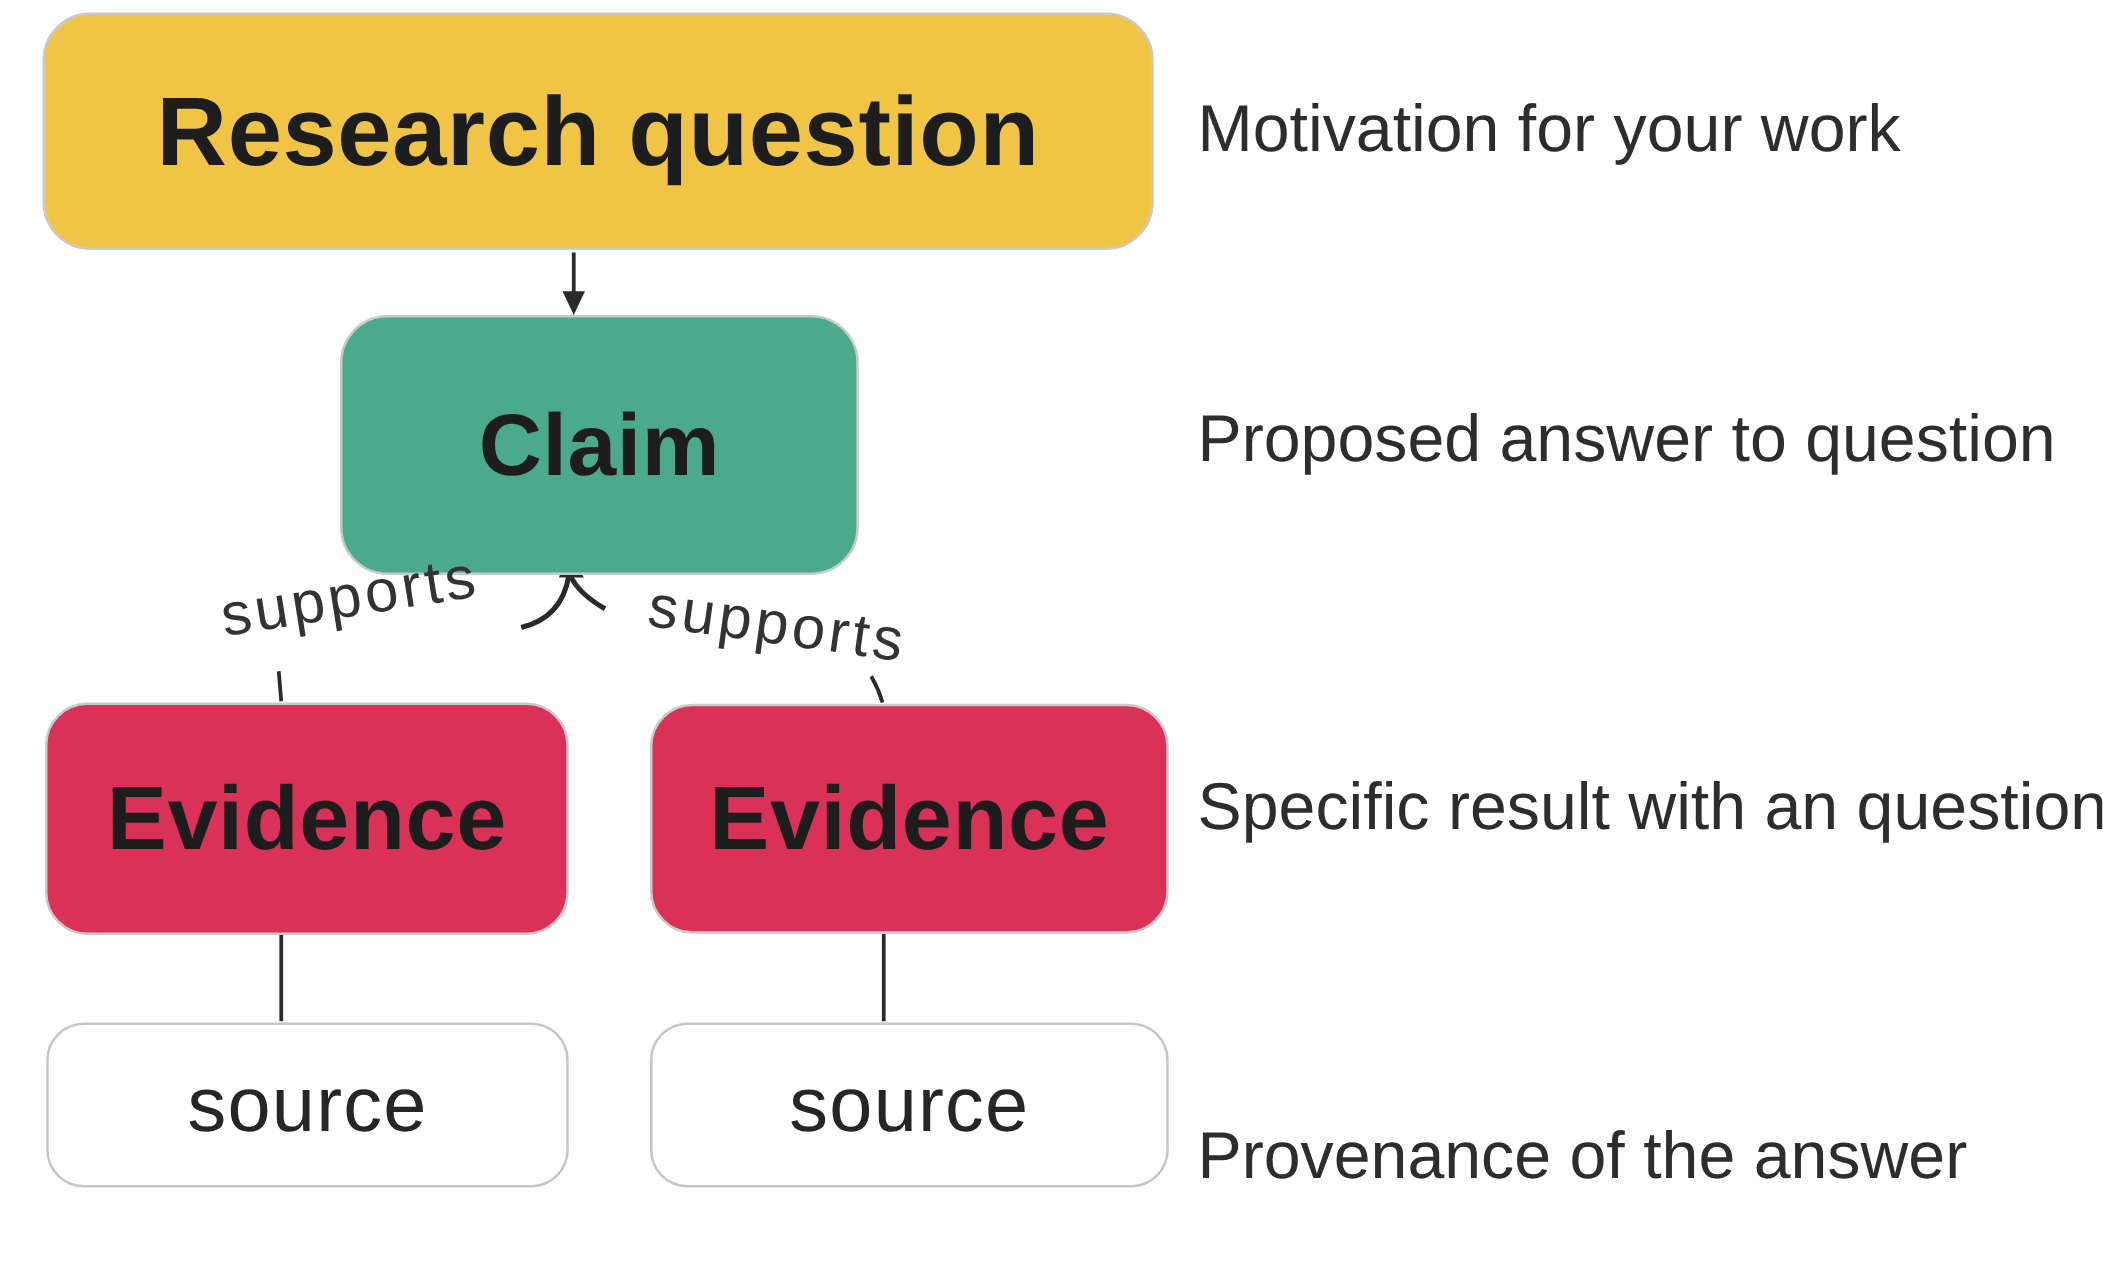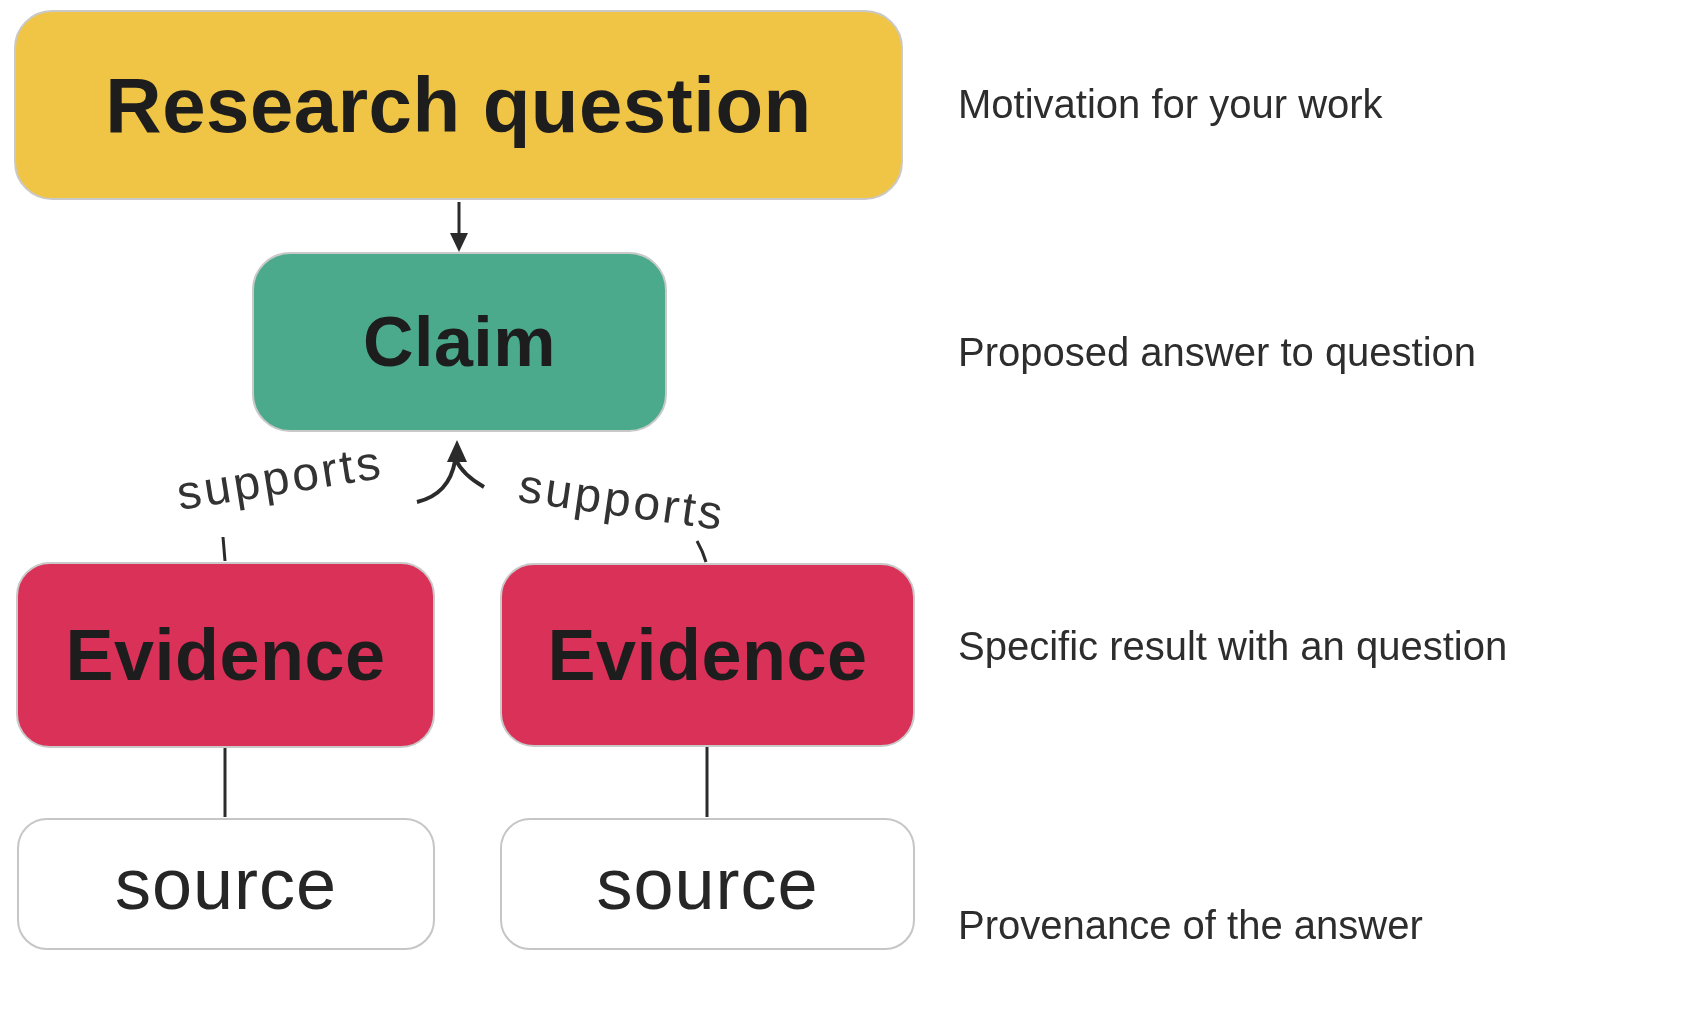--- a/index.html
+++ b/index.html
@@ -30,71 +30,72 @@
     position: absolute;
     display: flex;
     align-items: center;
     justify-content: center;
     box-sizing: border-box;
     font-weight: bold;
     color: var(--text_dark);
     border: 2px solid var(--border_light);
     text-align: center;
     letter-spacing: 0.5px;
+    margin-left: 20px;
   }
   .node-research {
     left: 14px; top: 10px; width: 889px; height: 190px;
     border-radius: 38px;
     background: var(--yellow);
     font-size: 78px;
   }
   .node-claim {
-    left: 252px; top: 252px; width: 415px; height: 180px;
+    left: 252px; top: 252px; width: 415px; height: 208px;
     border-radius: 38px;
     background: var(--green);
     font-size: 70px;
   }
   .node-evidence-left {
     left: 16px; top: 562px; width: 419px; height: 186px;
     border-radius: 34px;
     background: var(--pink);
     font-size: 72px;
   }
   .node-evidence-right {
     left: 500px; top: 563px; width: 415px; height: 184px;
     border-radius: 34px;
     background: var(--pink);
     font-size: 72px;
   }
   .node-source {
     background: #ffffff;
     font-weight: normal;
     color: #262626;
-    font-size: 72px;
+    font-size: 62px;
     border: 2px solid #C6C6C6;
     border-radius: 30px;
     letter-spacing: 1px;
   }
   .node-source-left  { left: 17px;  top: 818px; width: 418px; height: 132px; }
   .node-source-right { left: 500px; top: 818px; width: 415px; height: 132px; }
   .edge-label {
     position: absolute;
     font-size: 48px;
     letter-spacing: 3px;
     color: #333333;
     width: 260px;
     text-align: center;
     line-height: 56px;
   }
   .edge-label-left  { left: 150px; top: 450px; transform: rotate(-9deg); }
   .edge-label-right { left: 492px; top: 472px; transform: rotate(8deg); }
   .annotation {
     position: absolute;
     left: 958px;
-    font-size: 40px;
+    font-size: 53px;
     line-height: 52px;
     color: var(--annotation);
     white-space: nowrap;
   }
   .annotation-1 { top: 78px; }
   .annotation-2 { top: 326px; }
   .annotation-3 { top: 620px; }
   .annotation-4 { top: 899px; }
 </style>
 </head>

